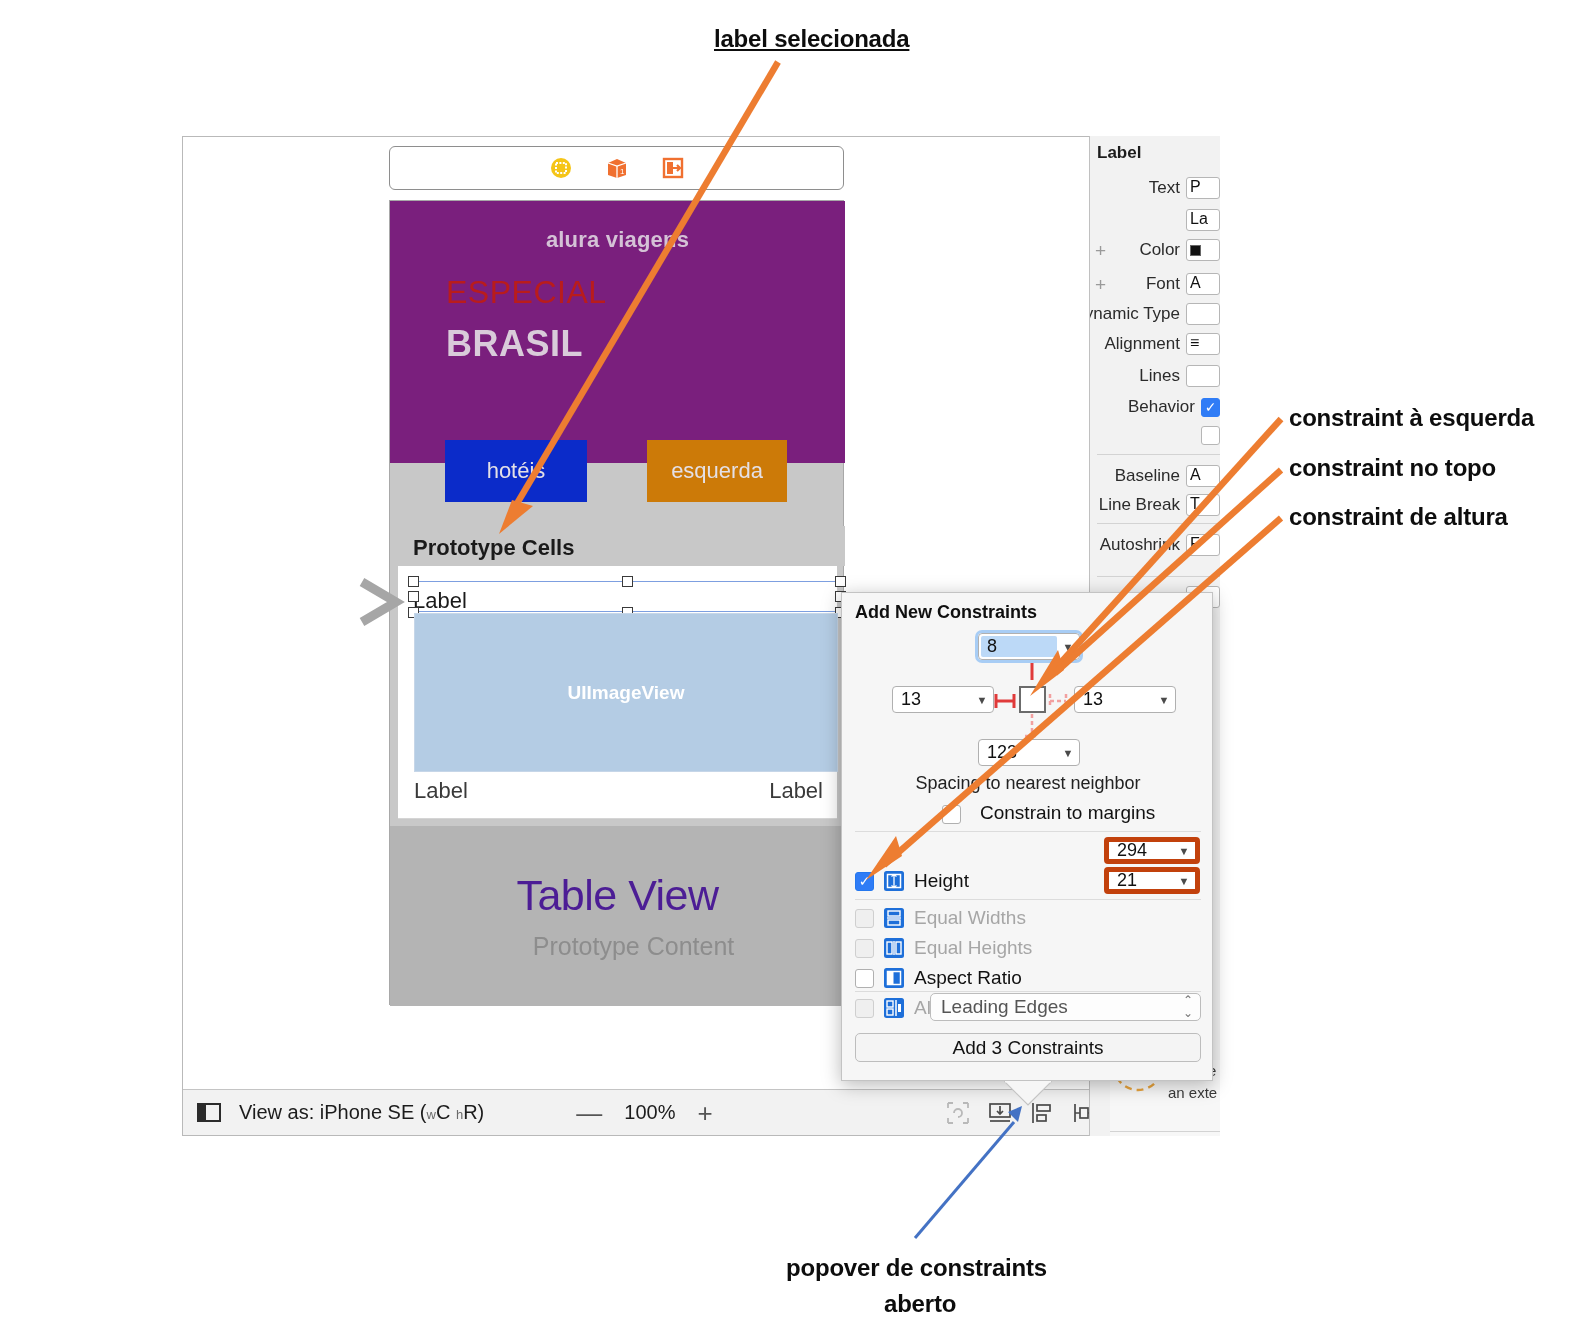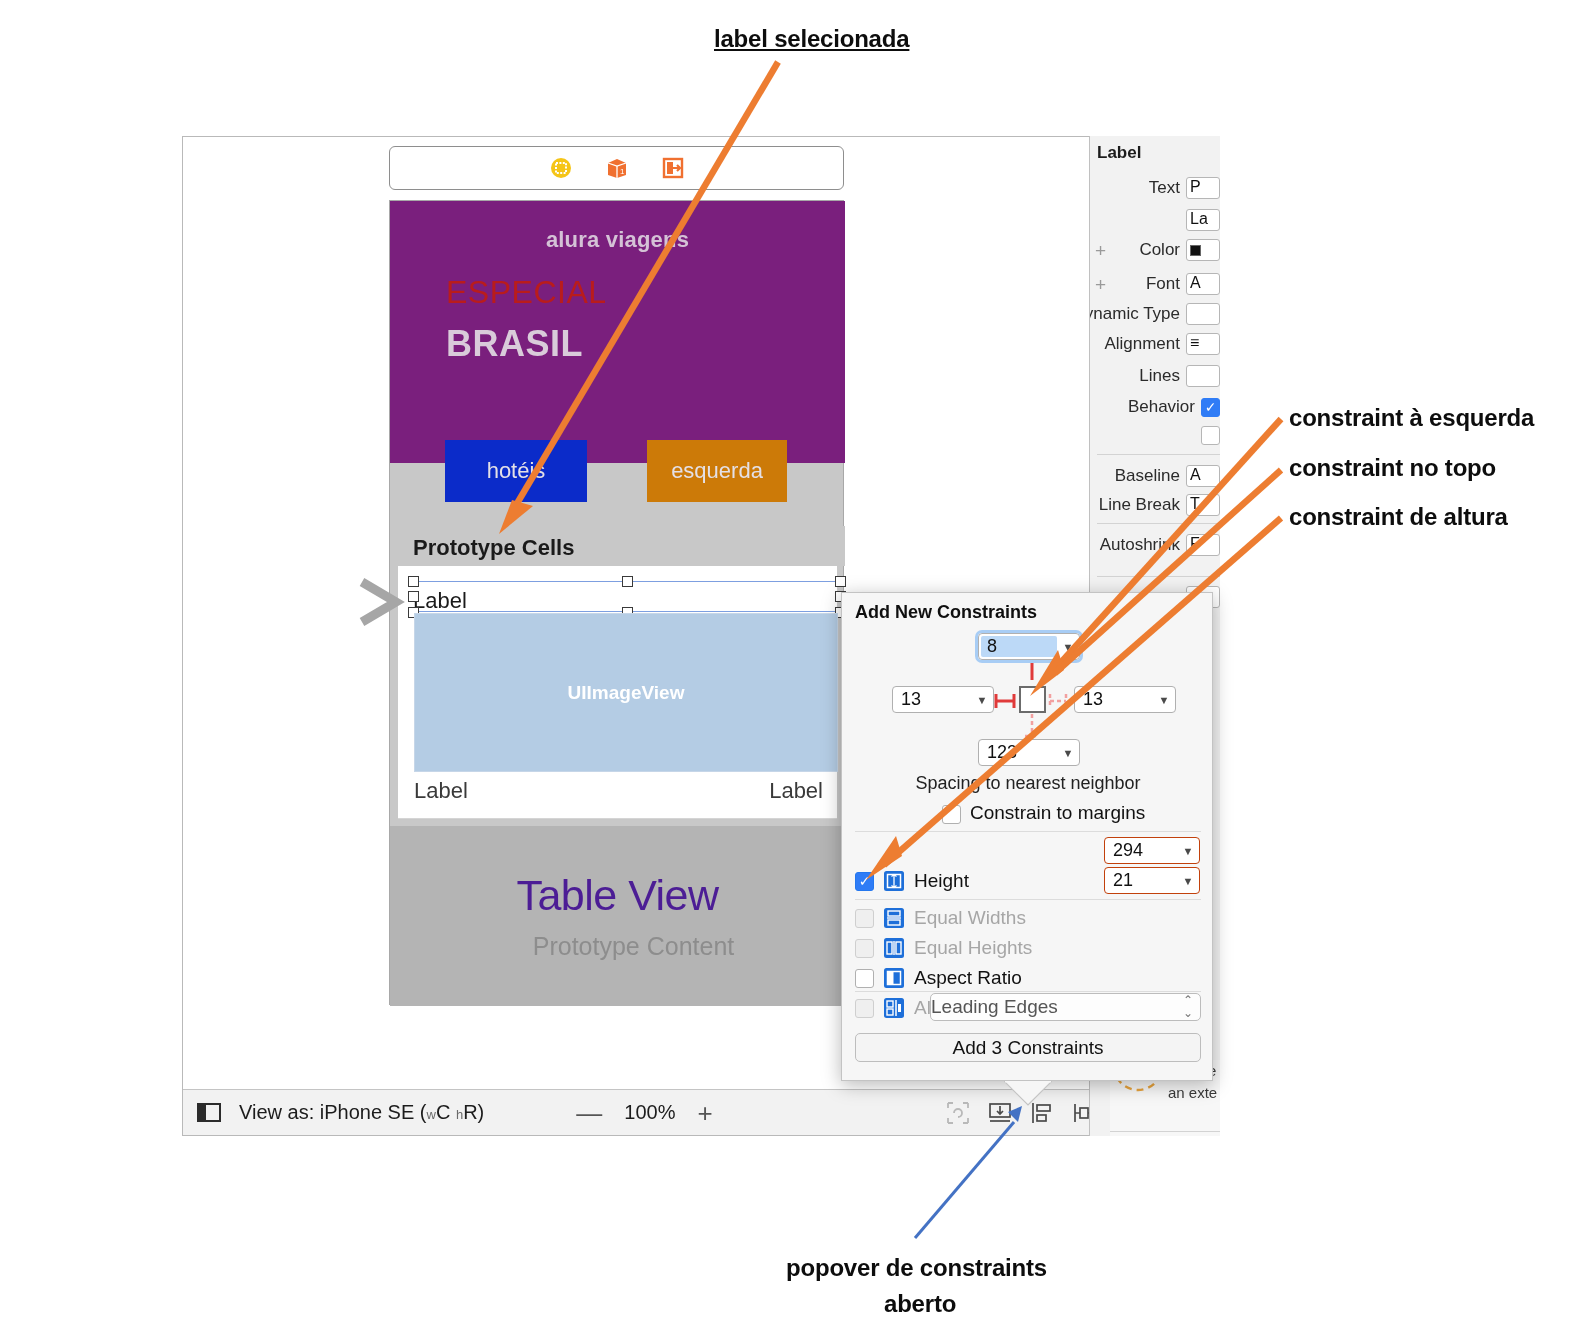--- a/index.html
+++ b/index.html
@@ -188,46 +188,46 @@
   #sp-left  { left:50px;  top:93px; width:102px; }
   #sp-right { left:232px; top:93px; width:102px; }
   #sp-bottom{ left:136px; top:146px; width:102px; }
 
   #center-sq {
     position:absolute; left:177px; top:93px; width:27px; height:27px;
     background:#fff; border:2px solid #6b6b6b;
   }
   #spacing-txt { position:absolute; left:0; top:180px; width:372px; text-align:center;
                  font-size:18px; color:#222; }
-  #ctm-row { position:absolute; left:100px; top:209px; display:flex; align-items:flex-end; gap:9px; }
+  #ctm-row { position:absolute; left:100px; top:209px; display:flex; align-items:flex-end; gap:19px; }
   .cb { width:19px; height:19px; border:1px solid #b0b0b0; border-radius:3px; background:#fff; flex:none; }
   .cb.on { background:#2f7cf6; border-color:#2477ee; display:flex; align-items:center;
            justify-content:center; color:#fff; font-size:14px; }
   .cb.dis { background:#efefef; border-color:#cfcfcf; }
   .poprow {
     position:absolute; left:13px; width:346px; height:30px;
     display:flex; align-items:center; gap:9px;
   }
   .poprow .rlabel { font-size:19px; color:#111; }
   .poprow .rlabel.dim { color:#a6a6a6; }
   .micon { width:22px; height:22px; flex:none; }
   .popsep { position:absolute; left:13px; width:346px; height:1px; background:#dcdcdc; }
   .numfield {
     position:absolute; width:96px; height:27px; background:#fff;
-    border:1px solid #c2410c; border-radius:4px; display:flex; align-items:center;
+    border:5px solid #c2410c; border-radius:4px; display:flex; align-items:center;
   }
   .numfield .val { font-size:18px; color:#111; padding-left:8px; flex:1; }
   .numfield .arr { width:22px; display:flex; align-items:center; justify-content:center;
                    color:#4a4a4a; font-size:11px; }
   #align-select {
     position:absolute; left:88px; top:400px; width:271px; height:28px;
     background:#fdfdfd; border:1px solid #bcbcbc; border-radius:5px;
     display:flex; align-items:center;
   }
-  #align-select .val { font-size:19px; color:#555; flex:1; }
+  #align-select .val { font-size:19px; color:#555; padding-left:10px; flex:1; }
   #align-select .chev { width:24px; color:#777; font-size:12px; text-align:center; line-height:1.1; }
   #addbtn {
     position:absolute; left:13px; top:440px; width:346px; height:29px;
     background:#f4f4f4; border:1px solid #bdbdbd; border-radius:5px;
     display:flex; align-items:center; justify-content:center;
     font-size:19px; color:#111;
   }
   #pop-tail { position:absolute; left:162px; top:488px; width:48px; height:26px; }
 </style>
 </head>

